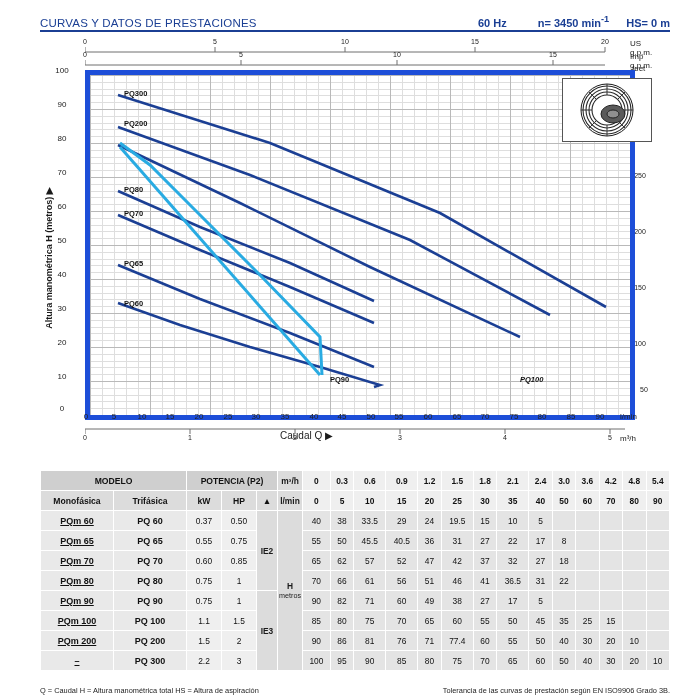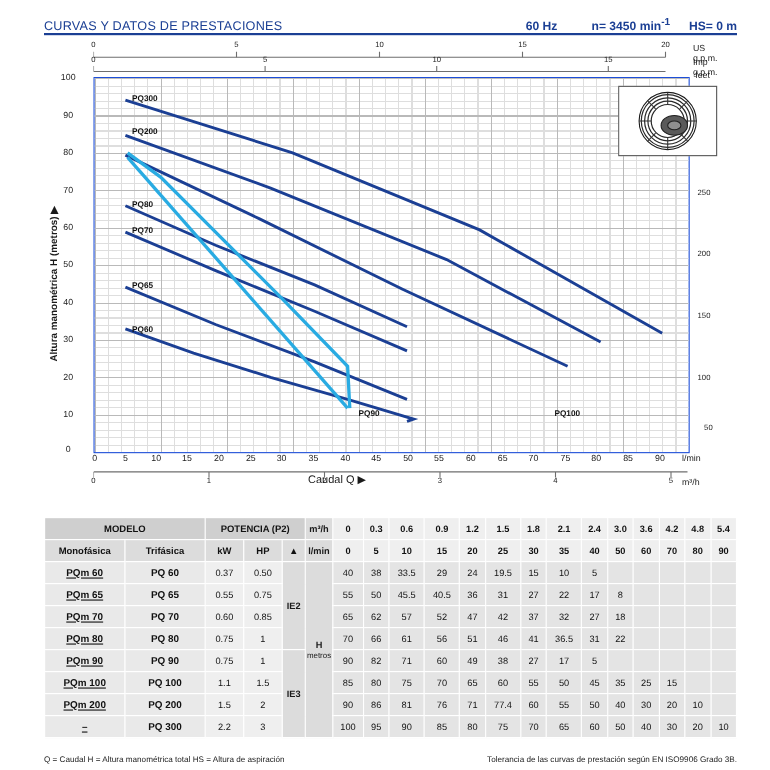--- a/index.html
+++ b/index.html
@@ -9,21 +9,21 @@
   
   .hdr{position:absolute;left:40px;top:14px;width:630px;display:flex;justify-content:space-between;align-items:baseline;}
   .hdr-title{font-size:11.5px;font-weight:normal;color:#1b3f94;letter-spacing:.2px;}
   .hdr-right{font-size:11px;font-weight:bold;color:#1b3f94;white-space:nowrap;}
   .hdr-right span{margin-left:14px;}
   .hdr-rule{position:absolute;left:40px;top:30px;width:630px;height:2px;background:#1b3f94;}
 
   
   .chart{position:absolute;left:40px;top:38px;width:630px;height:420px;}
   .plot{position:absolute;left:45px;top:32px;width:540px;height:340px;
-        background:#ffffff;border:1px solid #1d4ed8;overflow:hidden;}
+        background:#ffffff;border:5px solid #1d4ed8;overflow:hidden;}
   .gridmaj{position:absolute;inset:0;
     background-image:
       repeating-linear-gradient(to right, #b9b9b9 0 1px, transparent 1px 60px),
       repeating-linear-gradient(to bottom, #b9b9b9 0 1px, transparent 1px 34px);}
   .gridmin{position:absolute;inset:0;
     background-image:
       repeating-linear-gradient(to right, #dedede 0 1px, transparent 1px 12px),
       repeating-linear-gradient(to bottom, #dedede 0 1px, transparent 1px 6.8px);}
   .curves{position:absolute;inset:0;}
   .ytitle{position:absolute;left:-6px;top:120px;width:160px;transform:rotate(-90deg);transform-origin:left top;
@@ -136,21 +136,21 @@
         <polyline points="30,72 230,300" fill="none" stroke="#29abe2" stroke-width="3"></polyline>
       </svg>
 
       <div class="curvelabel" style="left:34px;top:14px;">PQ300</div>
       <div class="curvelabel" style="left:34px;top:44px;">PQ200</div>
       <div class="curvelabel" style="left:34px;top:110px;">PQ80</div>
       <div class="curvelabel" style="left:34px;top:134px;">PQ70</div>
       <div class="curvelabel" style="left:34px;top:184px;">PQ65</div>
       <div class="curvelabel" style="left:34px;top:224px;">PQ60</div>
       <div class="curvelabel" style="left:240px;top:300px;">PQ90</div>
-      <div class="curvelabel" style="left:418px;top:300px;">PQ100</div>
+      <div class="curvelabel" style="left:430px;top:300px;font-style:italic;">PQ100</div>
     </div>
 
     <div class="tick" style="left:34px;top:374px;">0</div>
     <div class="tick" style="left:62px;top:374px;">5</div>
     <div class="tick" style="left:90px;top:374px;">10</div>
     <div class="tick" style="left:118px;top:374px;">15</div>
     <div class="tick" style="left:147px;top:374px;">20</div>
     <div class="tick" style="left:176px;top:374px;">25</div>
     <div class="tick" style="left:204px;top:374px;">30</div>
     <div class="tick" style="left:233px;top:374px;">35</div>

